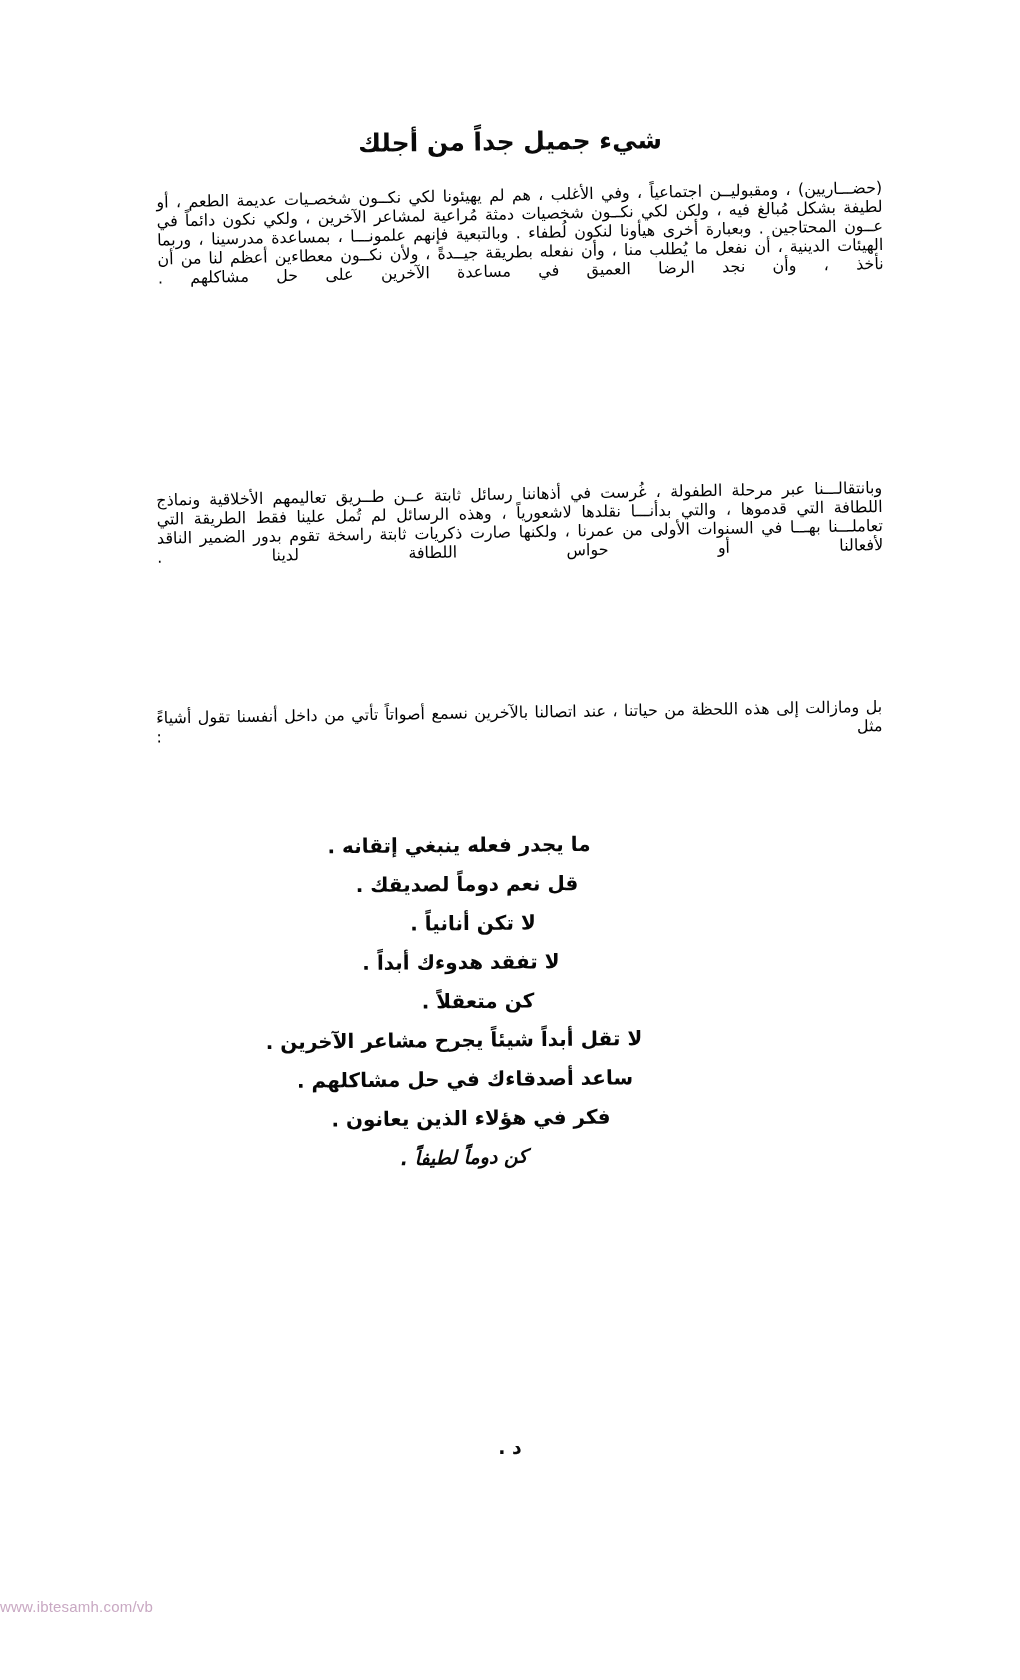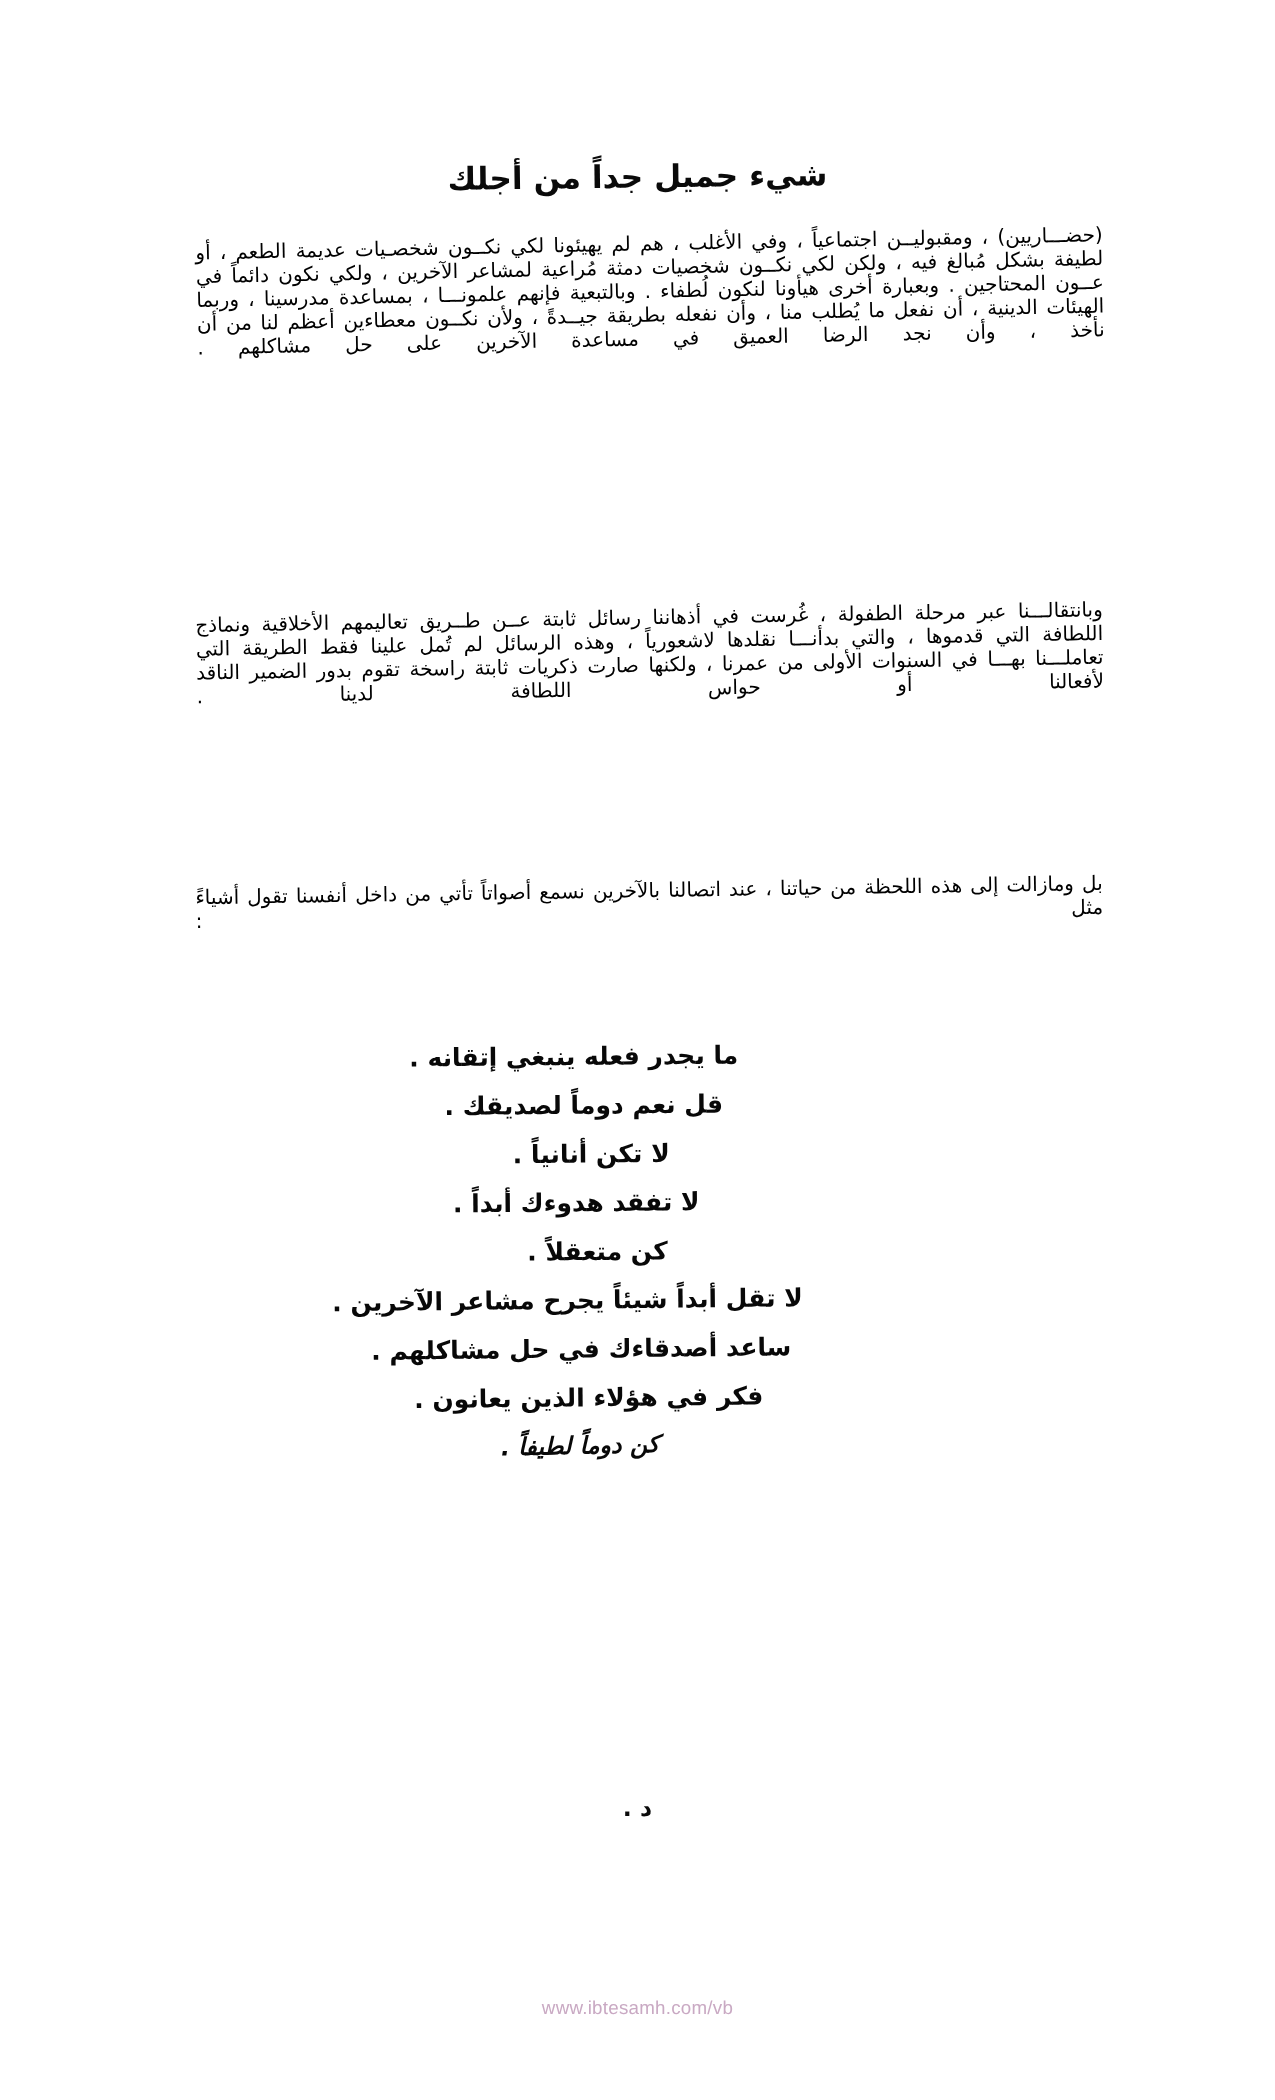--- a/index.html
+++ b/index.html
@@ -98,21 +98,21 @@
     font-weight: 700;
     color: #0a0a0a;
   }
 
   
   .watermark {
     position: absolute;
     top: 1598px;
     left: 0;
     width: 1020px;
-    text-align: center;
+    text-align: left;
     font-family: "Liberation Sans", "DejaVu Sans", sans-serif;
     font-size: 15px;
     color: #c9a9c3;
     letter-spacing: 0.2px;
     direction: ltr;
   }
 </style>
 </head>
 <body>
 

